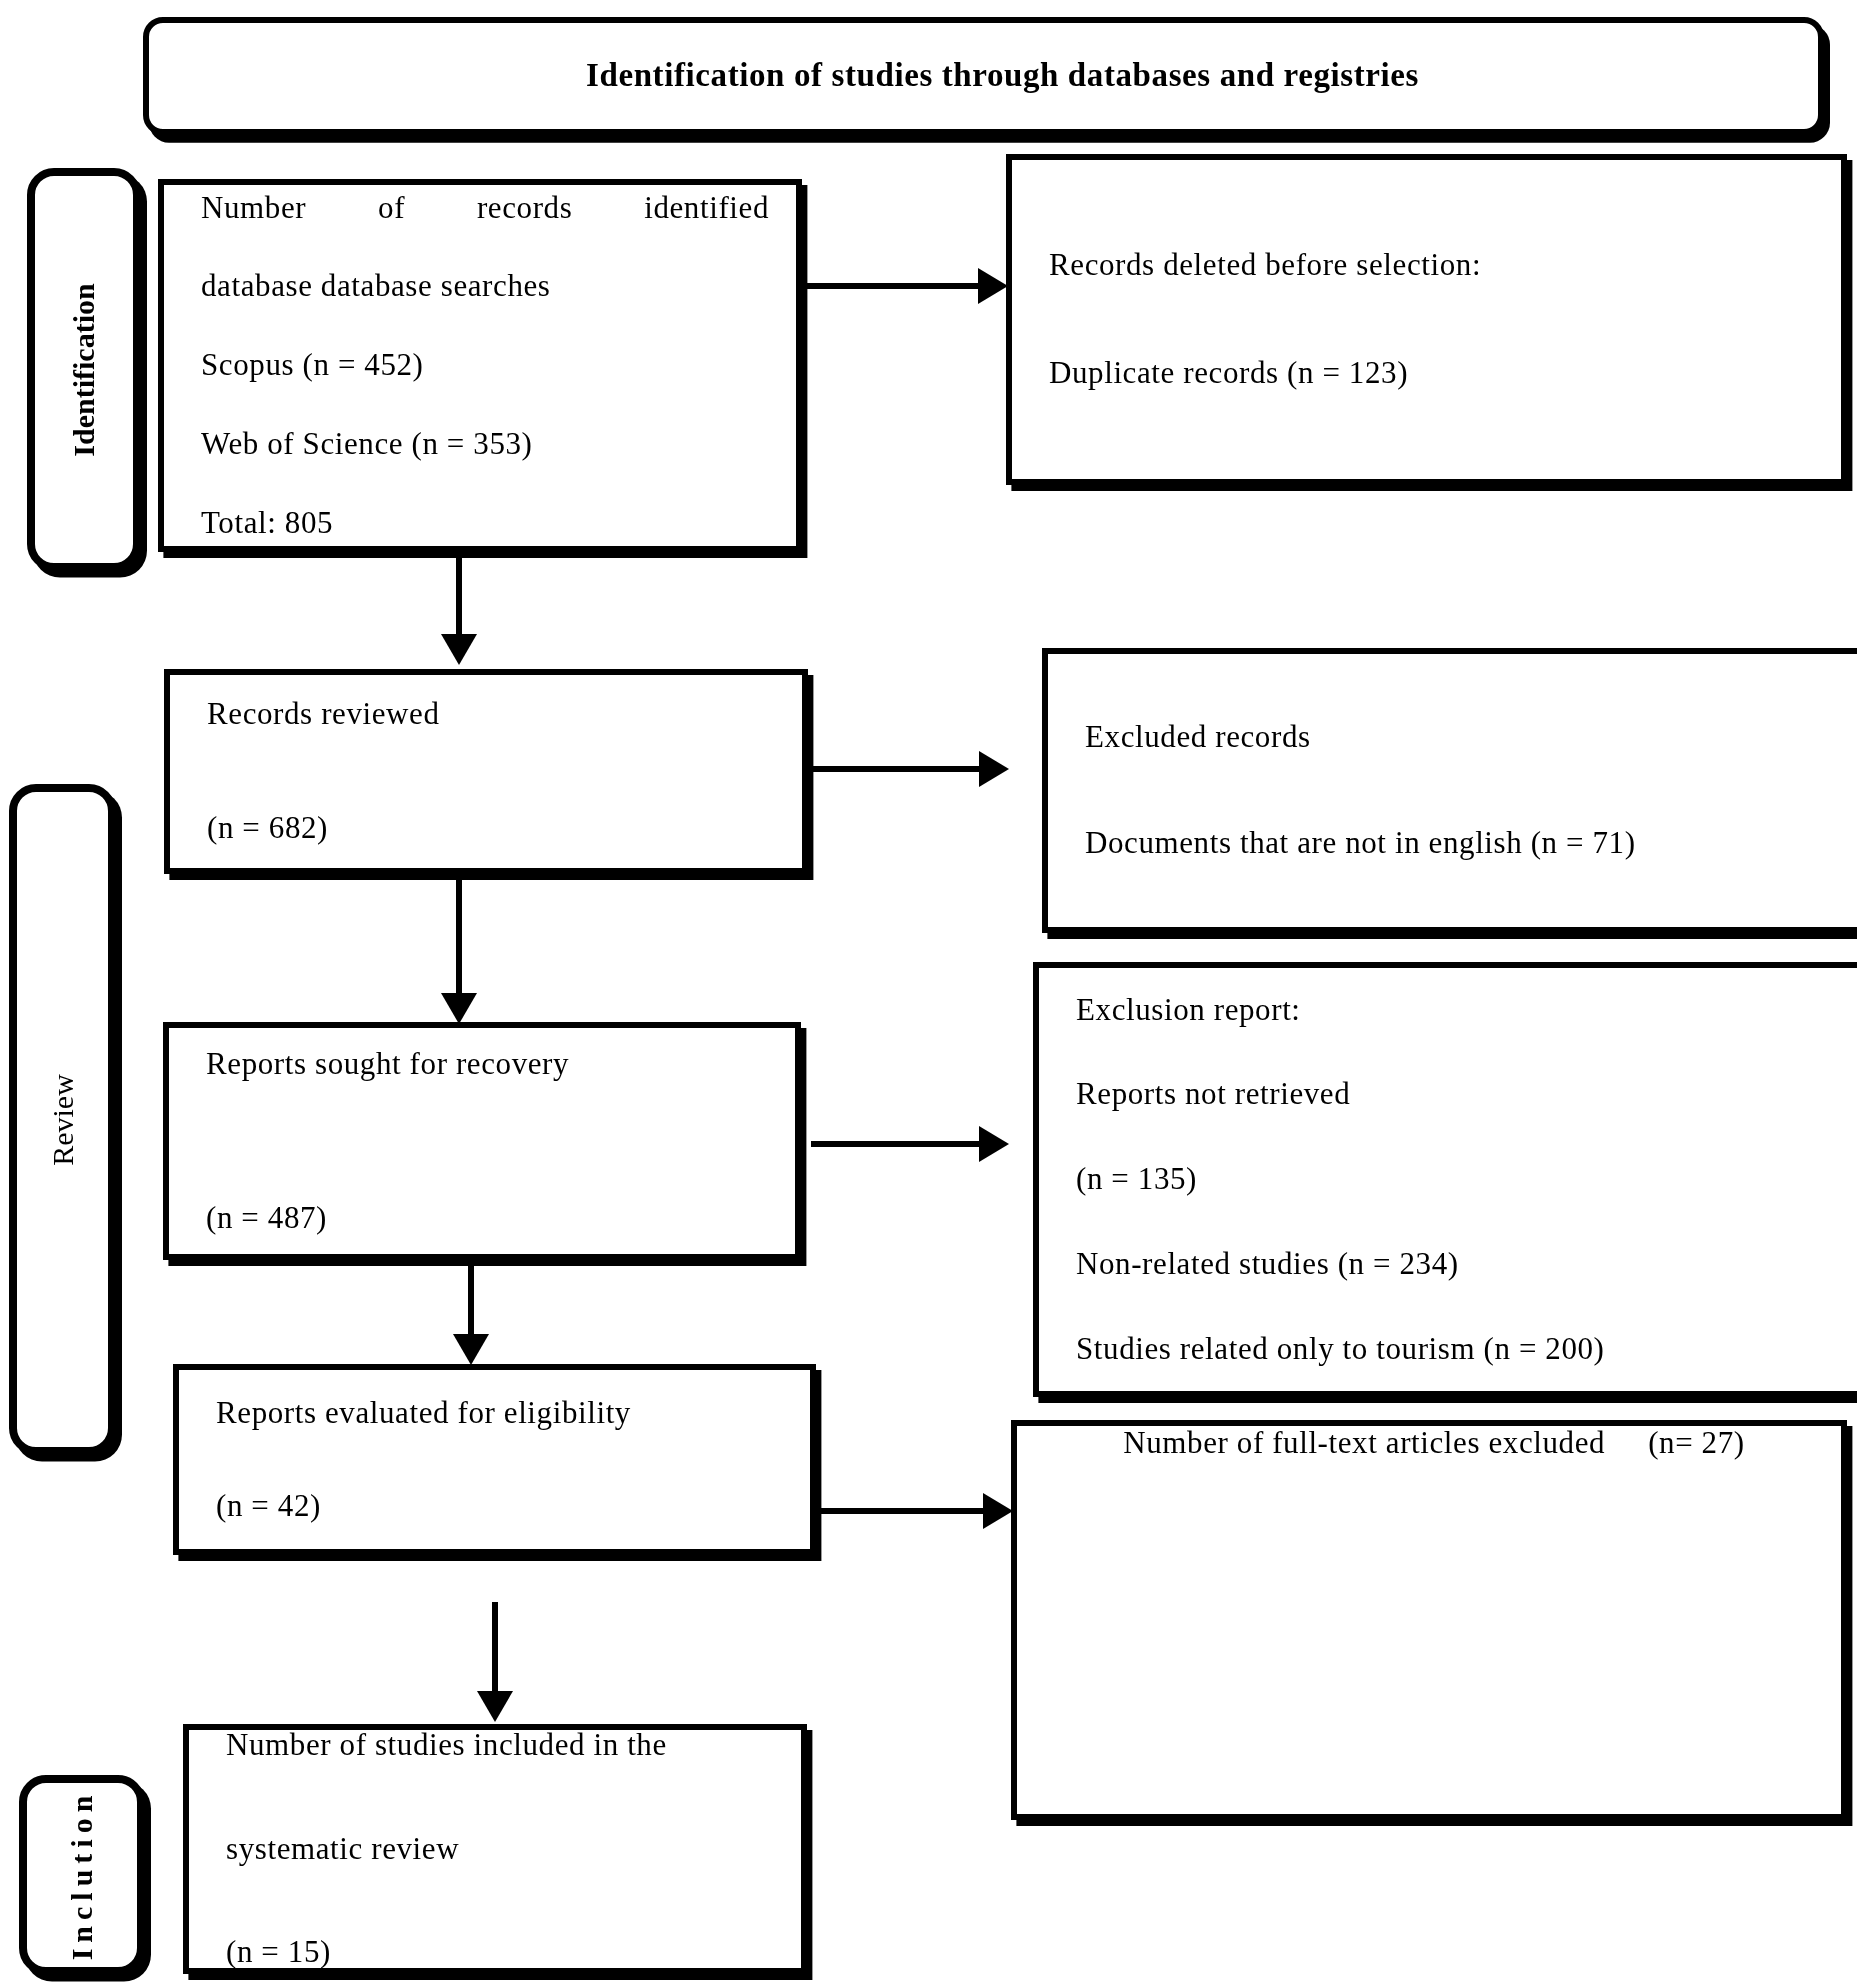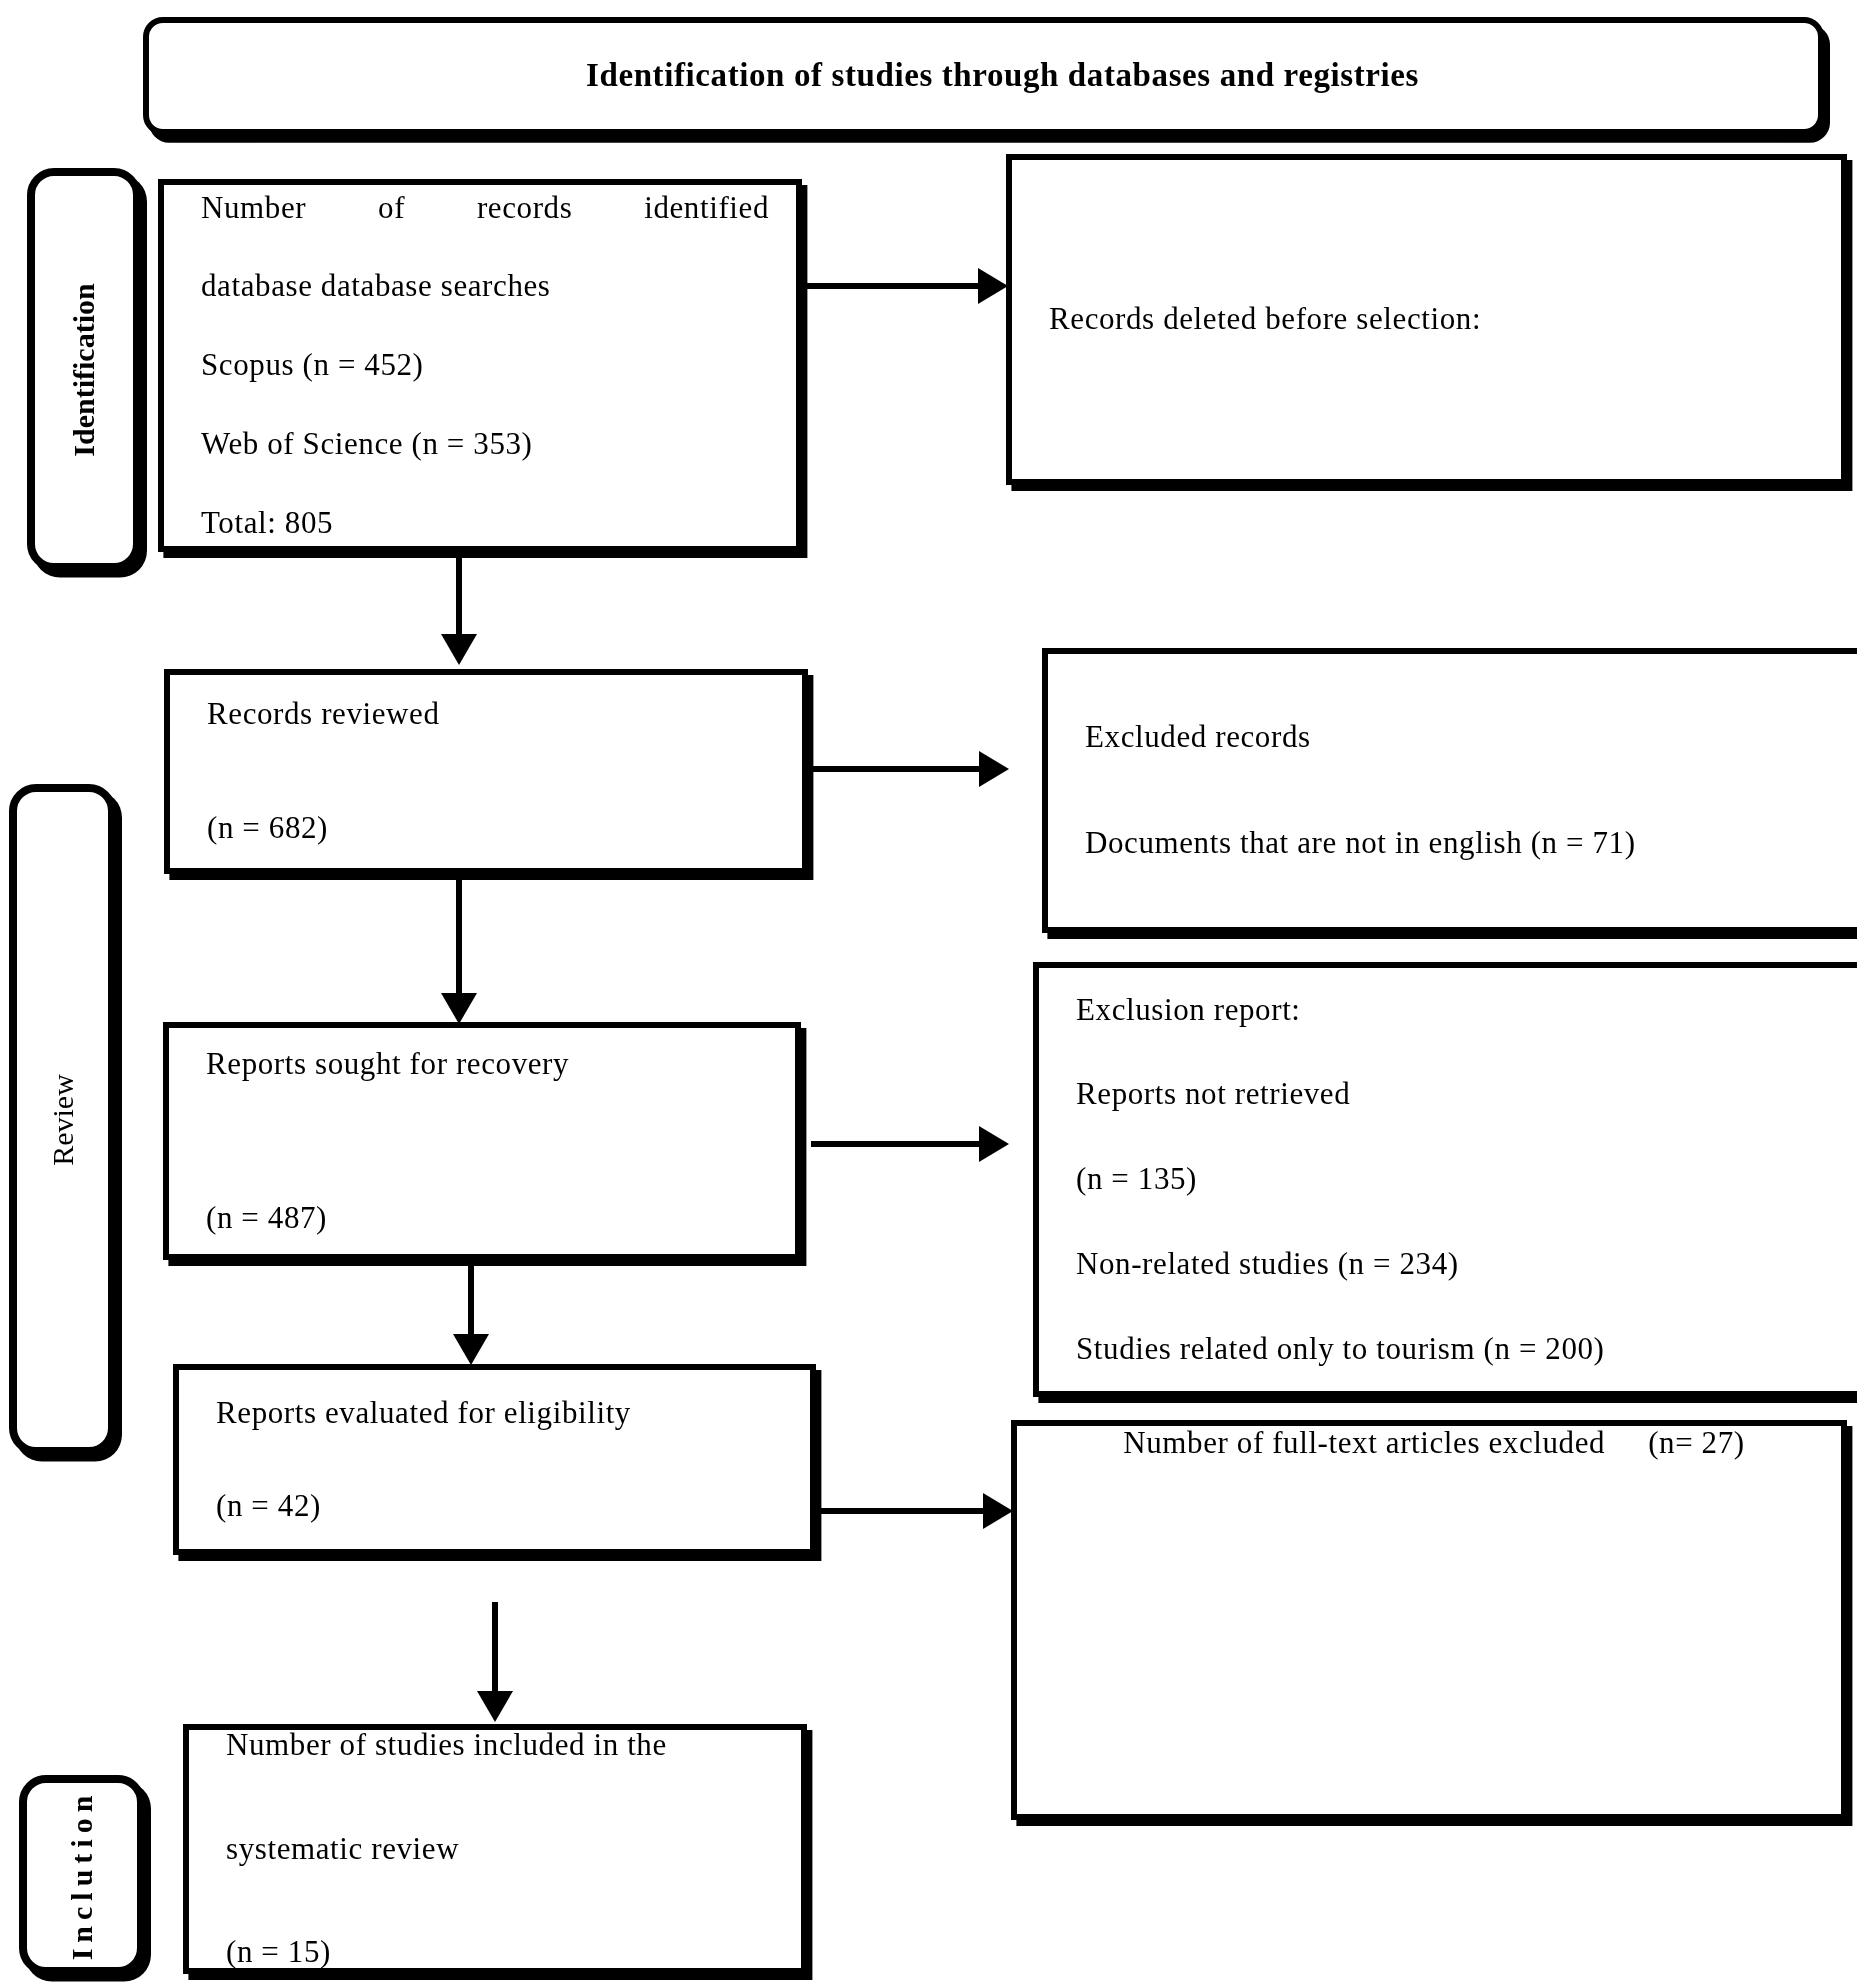--- a/index.html
+++ b/index.html
@@ -108,20 +108,21 @@
   </div>
 
   <div id="box5" class="box">
     <div>Number of studies included in the</div>
     <div>systematic review</div>
     <div>(n = 15)</div>
   </div>
 
   <div id="rbox1" class="box">
     <div>Records deleted before selection:</div>
+    <div>Duplicate records (n = 123)</div>
   </div>
 
   <div id="rbox2" class="box">
     <div>Excluded records</div>
     <div>Documents that are not in english (n = 71)</div>
   </div>
 
   <div id="rbox3" class="box">
     <div>Exclusion report:</div>
     <div>Reports not retrieved</div>

